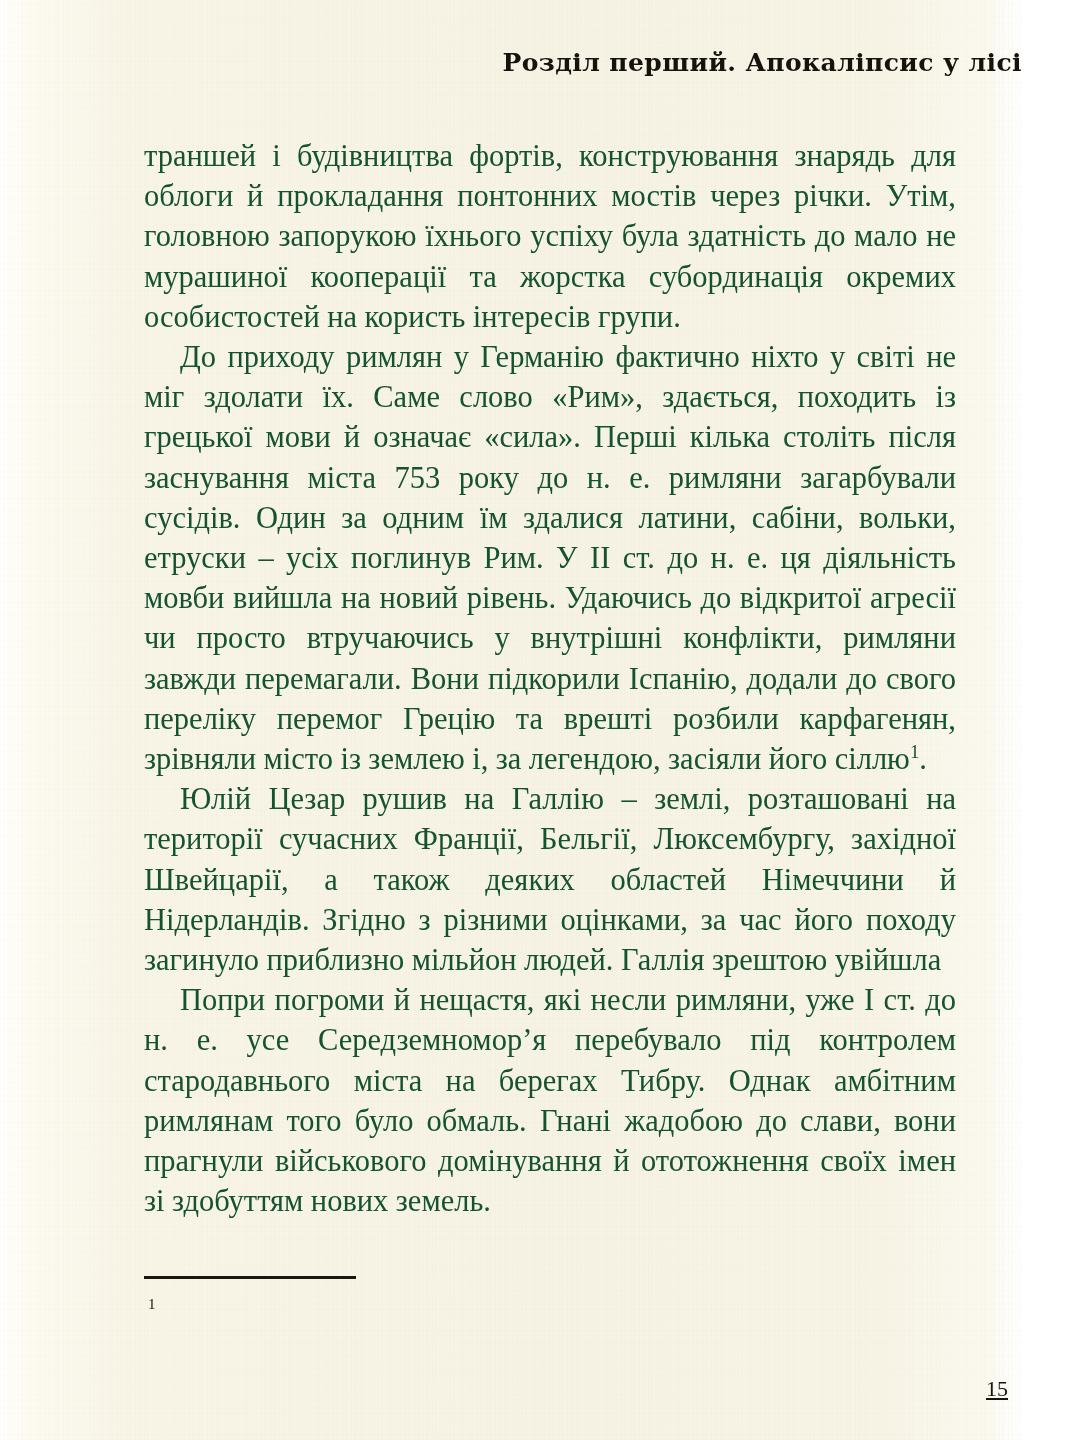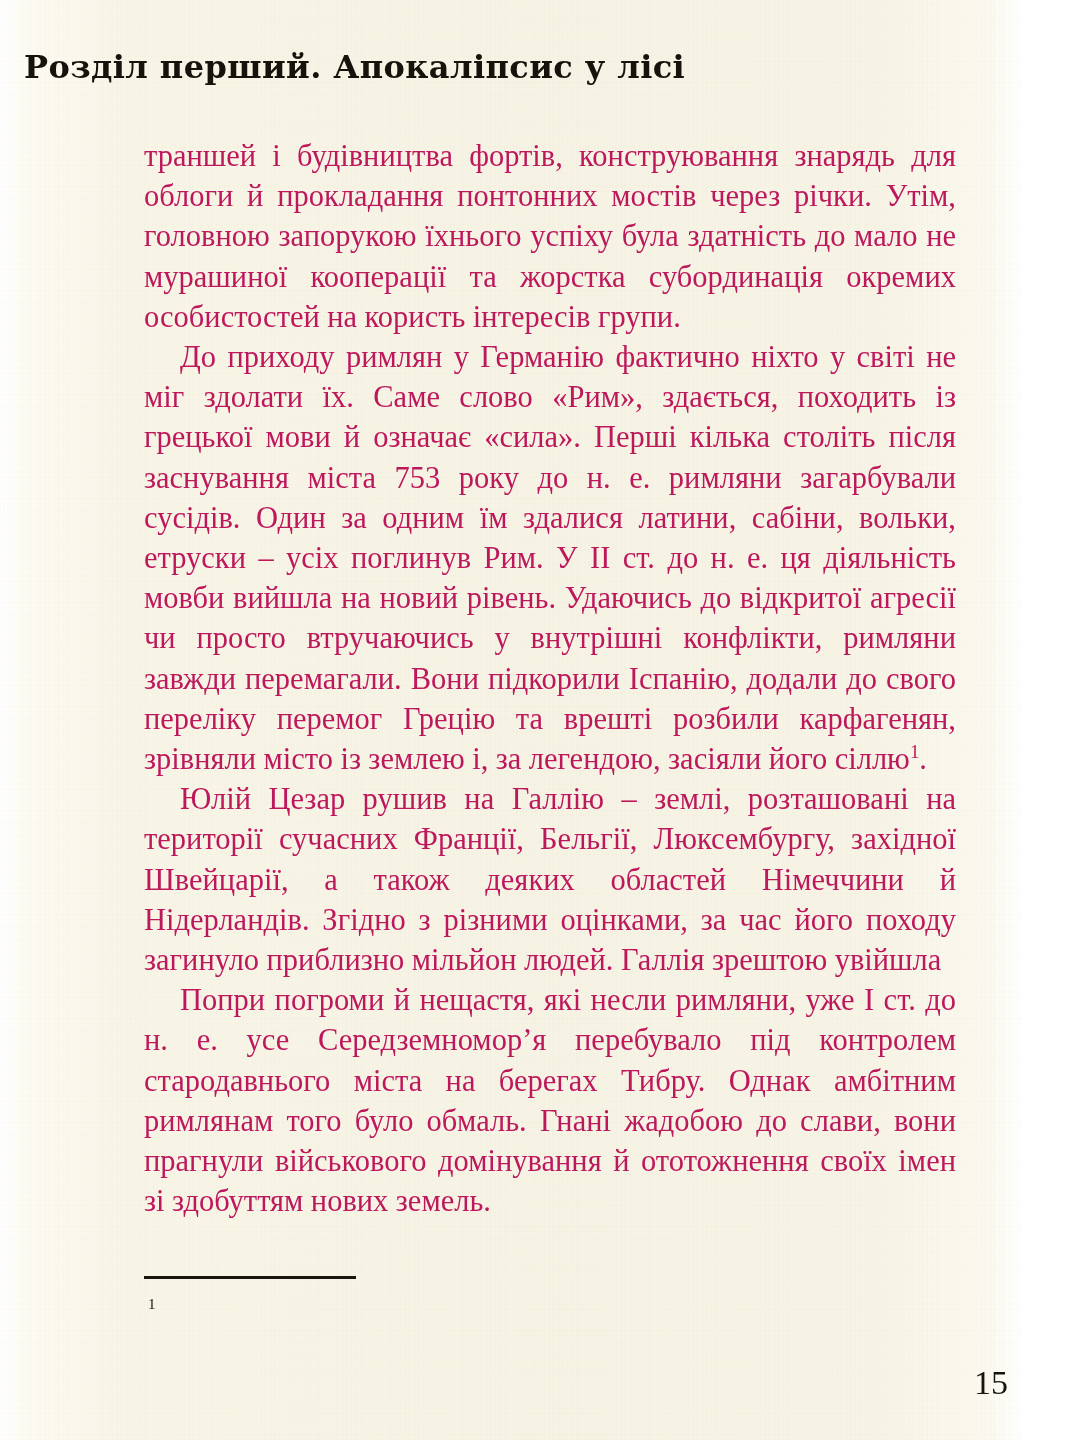--- a/index.html
+++ b/index.html
@@ -56,44 +56,43 @@
         rgba(150,140,110,0.000) 13px);
     pointer-events: none;
   }
 
   
   .running-header {
     position: absolute;
     left: 0;
     top: 48px;
     width: 1022px;
-    text-align: left;
+    text-align: right;
     font-family: "DejaVu Serif", "Liberation Serif", serif;
-    font-size: 32px;
+    font-size: 25px;
     font-weight: 600;
     letter-spacing: 0.4px;
     color: #16120c;
-    padding-left: 24px;
   }
 
   
   .text-block {
     position: absolute;
     left: 144px;
     top: 136px;
     width: 812px;
   }
 
   .body-paragraph {
     margin: 0;
     text-indent: 36px;
     text-align: justify;
     font-size: 30.5px;
     line-height: 40.2px;
-    color: #be185d;
+    color: #14532d;
     hyphens: manual;
     word-spacing: -0.2px;
   }
 
   .body-paragraph.first {
     text-indent: 0;
   }
 
   .footnote-ref {
     font-size: 0.62em;
@@ -131,22 +130,23 @@
     top: -3px;
     font-size: 15px;
     color: #17130d;
   }
 
   
   .page-number {
     position: absolute;
     right: 72px;
     bottom: 38px;
-    font-size: 34px;
+    font-size: 22px;
     color: #17130d;
+    text-decoration: underline;
   }
 </style>
 </head>
 <body>
 
 <div class="page">
 
   <div class="paper">
     <div class="paper-texture"></div>
   </div>

